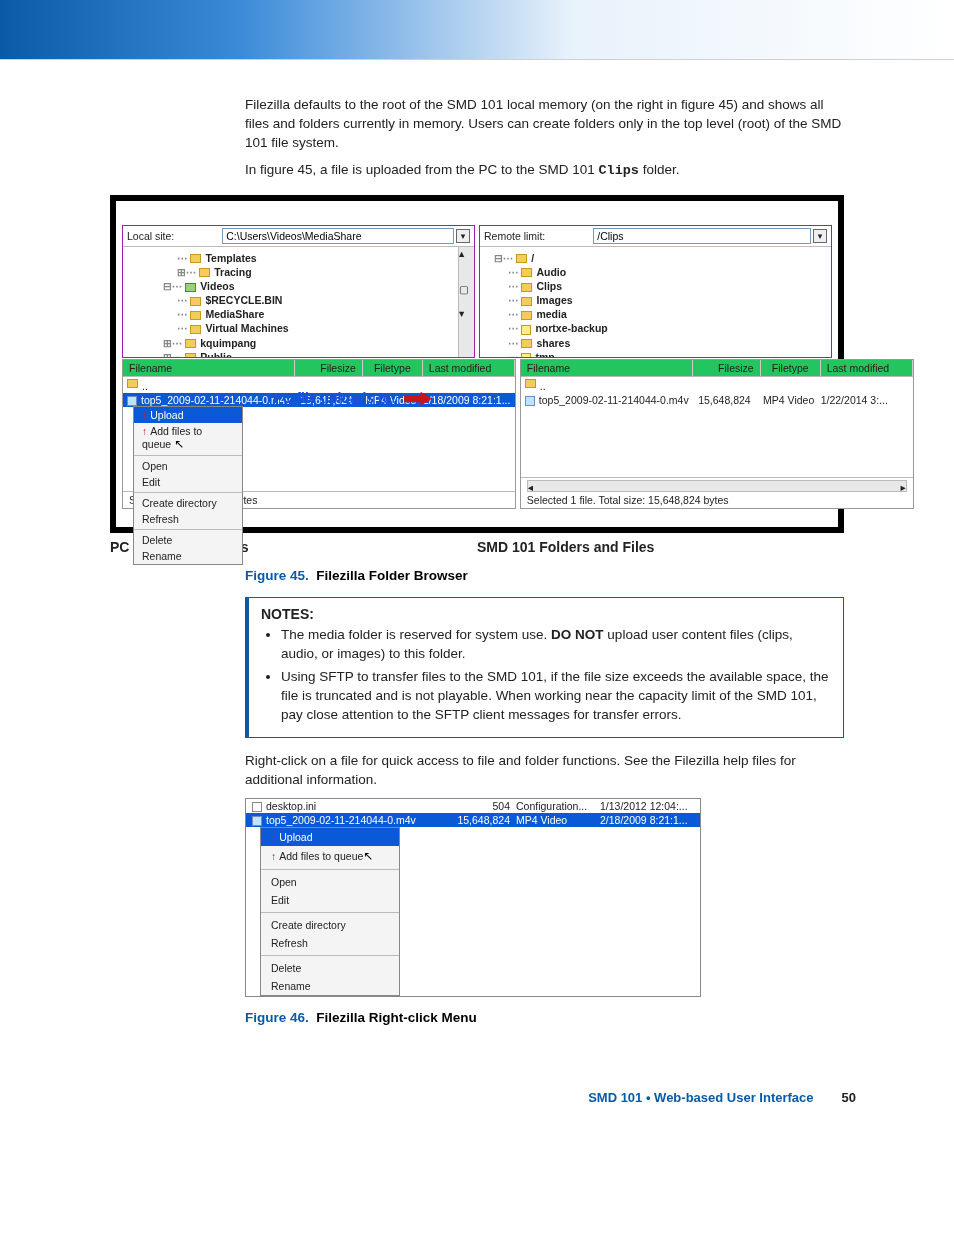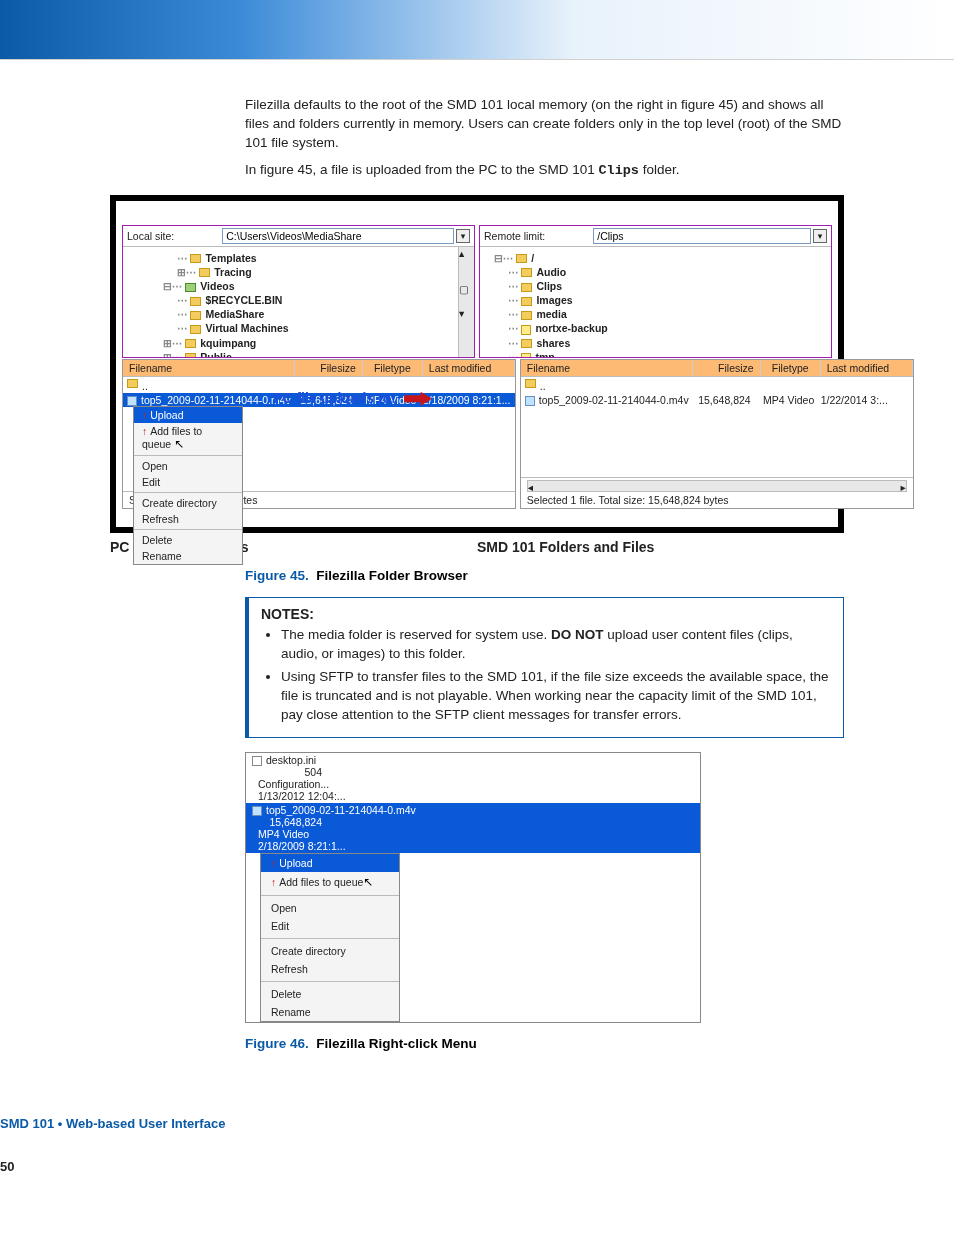--- a/index.html
+++ b/index.html
@@ -17,21 +17,21 @@
   .pane-head input { flex: 1; border: 1px solid #7a99bf; font-size: 10.5px; padding: 1px 3px; height: 16px; margin-left: 44px; }
   .tree { padding: 4px 6px 4px 40px; height: 110px; overflow: auto; line-height: 1.35; position: relative; font-weight: bold; }
   .tree .row { white-space: nowrap; }
   .tree .row.indent { padding-left: 14px; }
   .tree .dots { color: #888; }
   .folder-ico { display: inline-block; width: 11px; height: 9px; background: #f2cd5e; border: 1px solid #c79a1a; margin-right: 4px; vertical-align: middle; }
   .file-ico { display: inline-block; width: 10px; height: 10px; background: #fff; border: 1px solid #6a8fbf; margin-right: 4px; vertical-align: middle; }
   .q-ico { display: inline-block; width: 10px; height: 10px; background: #ffec8b; border: 1px solid #c79a1a; margin-right: 4px; vertical-align: middle; }
   .lower { display: flex; gap: 4px; margin-top: 1px; }
   .list { flex: 1; border: 1px solid #999; background: #fff; min-height: 150px; position: relative; }
-  .list-head { display: flex; font-size: 10.5px; border-bottom: 1px solid #bbb; background: #fdba74; }
+  .list-head { display: flex; font-size: 10.5px; border-bottom: 1px solid #bbb; background: #22c55e; }
   .list-head > div { padding: 2px 6px; border-right: 1px solid #ccc; }
   .list-body { font-size: 10.5px; padding: 2px 0; }
   .list-row { display: flex; padding: 0 4px; line-height: 14px; }
   .list-row.sel { background: #0a59d6; color: #fff; }
   .c-name { flex: 1; overflow: hidden; text-overflow: ellipsis; white-space: nowrap; }
   .c-size { width: 68px; text-align: right; padding-right: 6px; }
   .c-type { width: 60px; padding-left: 4px; text-align: center; }
   .c-date { width: 92px; padding-left: 4px; overflow: hidden; white-space: nowrap; }
   .ctx-menu { position: absolute; background: #f4f4f4; border: 1px solid #888; font-size: 10.5px; width: 110px; z-index: 5; }
   .ctx-menu .mi { padding: 2px 8px; }
@@ -43,32 +43,32 @@
   .status { border-top: 1px solid #bbb; font-size: 10.5px; padding: 2px 6px; background:#fff; }
   .panel-labels { display: flex; font-weight: bold; font-size: 14px; margin-top: 6px; }
   .panel-labels > div { flex: 1; }
   .fig-caption { color: #0a5aa8; font-weight: bold; margin: 12px 0; }
   .fig-caption .b { color: #000; }
   .notes-box { border: 1px solid #0a5aa8; border-left: 4px solid #0a5aa8; padding: 8px 12px 8px 12px; margin: 6px 0 14px 0; }
   .notes-box h4 { font-size: 14px; margin-bottom: 4px; }
   .notes-box ul { margin-left: 20px; }
   .notes-box li { line-height: 1.4; margin: 4px 0; }
   .fig46 { border: 1px solid #888; width: 456px; margin: 8px 0 6px 0; font-family: Tahoma, Arial, sans-serif; font-size: 10.5px; }
-  .f46-row { display: flex; padding: 1px 6px; flex-direction: column; }
+  .f46-row { display: flex; padding: 1px 6px; }
   .f46-row.sel { background: #0a59d6; color: #fff; }
   .f46-name { flex: 1; overflow: hidden; white-space: nowrap; }
   .f46-size { width: 70px; text-align: right; }
   .f46-type { width: 84px; padding-left: 6px; }
   .f46-date { width: 100px; padding-left: 6px; white-space: nowrap; overflow: hidden; }
   .ctx-menu2 { background:#f4f4f4; border:1px solid #888; width:140px; margin:0 0 0 14px; }
   .ctx-menu2 .mi { padding:3px 10px; }
   .ctx-menu2 .mi.sel { background:#0a59d6; color:#fff; }
   .ctx-menu2 .sep { border-top:1px solid #bbb; margin:3px 0; }
   .cursor { color:#000; font-size:12px; }
-  .footer { display:flex; justify-content:flex-end; gap:28px; padding:10px 98px 32px 0; font-size:13px; align-items:baseline;flex-direction:column; }
+  .footer { display:flex; justify-content:flex-end; gap:28px; padding:10px 98px 32px 0; font-size:13px; align-items:baseline; }
   .footer .t { color:#0a5aa8; font-weight:bold; }
   .footer .pg { font-weight:bold; }
   .scrollbar-v { display:inline-block; width:16px; background:#e8e8e8; border-left:1px solid #bbb; }
   .dd { border:1px solid #666; width:14px; height:14px; text-align:center; line-height:12px; font-size:9px; background:#efefef; margin-left:2px; }
 </style>
 </head>
 <body>
 
 <div class="topbar"></div>
 
@@ -190,20 +190,21 @@
     <p class="fig-caption"><span>Figure 45.</span>&nbsp;&nbsp;<span class="b">Filezilla Folder Browser</span></p>
 
     <div class="notes-box">
       <h4>NOTES:</h4>
       <ul>
         <li><span>The media folder is reserved for system use. </span><strong>DO NOT</strong><span> upload user content files (clips, audio, or images) to this folder.</span></li>
         <li>Using SFTP to transfer files to the SMD 101, if the file size exceeds the available space, the file is truncated and is not playable. When working near the capacity limit of the SMD 101, pay close attention to the SFTP client messages for transfer errors.</li>
       </ul>
     </div>
 
+    <p>Right-click on a file for quick access to file and folder functions. See the Filezilla help files for additional information.</p>
 
     <div class="fig46">
       <div class="f46-row">
         <span class="f46-name"><span class="file-ico" style="border-color:#888"></span><span>desktop.ini</span></span>
         <span class="f46-size">504</span>
         <span class="f46-type">Configuration...</span>
         <span class="f46-date">1/13/2012 12:04:...</span>
       </div>
       <div class="f46-row sel">
         <span class="f46-name"><span class="file-ico" style="background:#bfe3ff"></span><span>top5_2009-02-11-214044-0.m4v</span></span>

